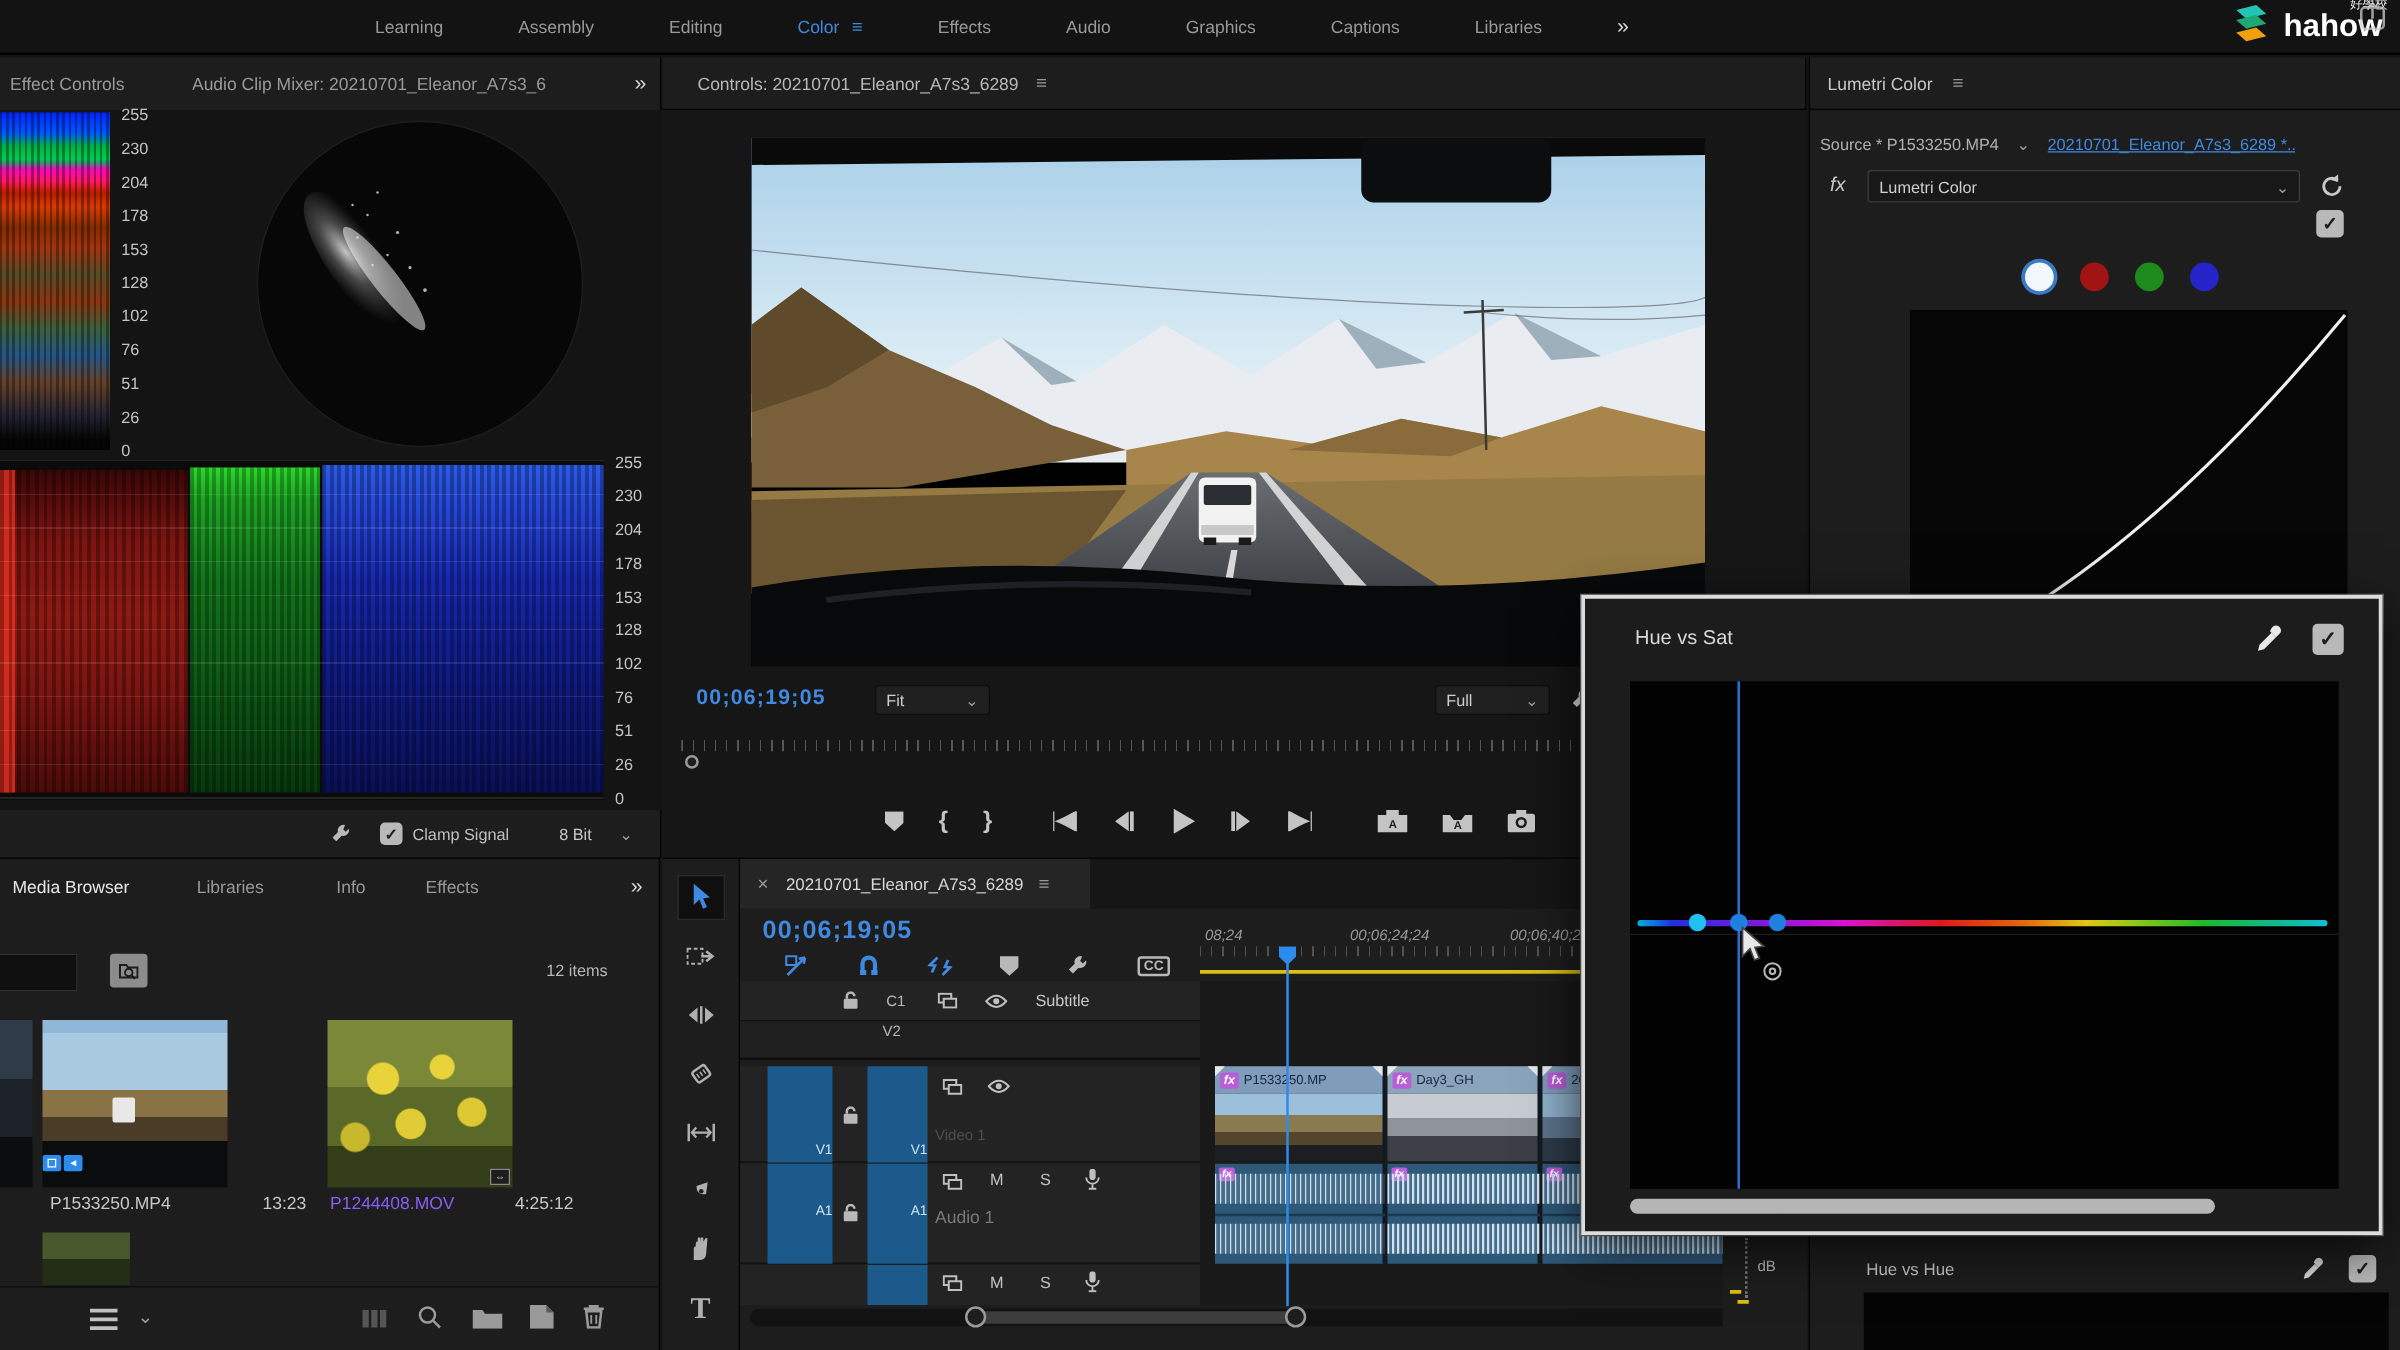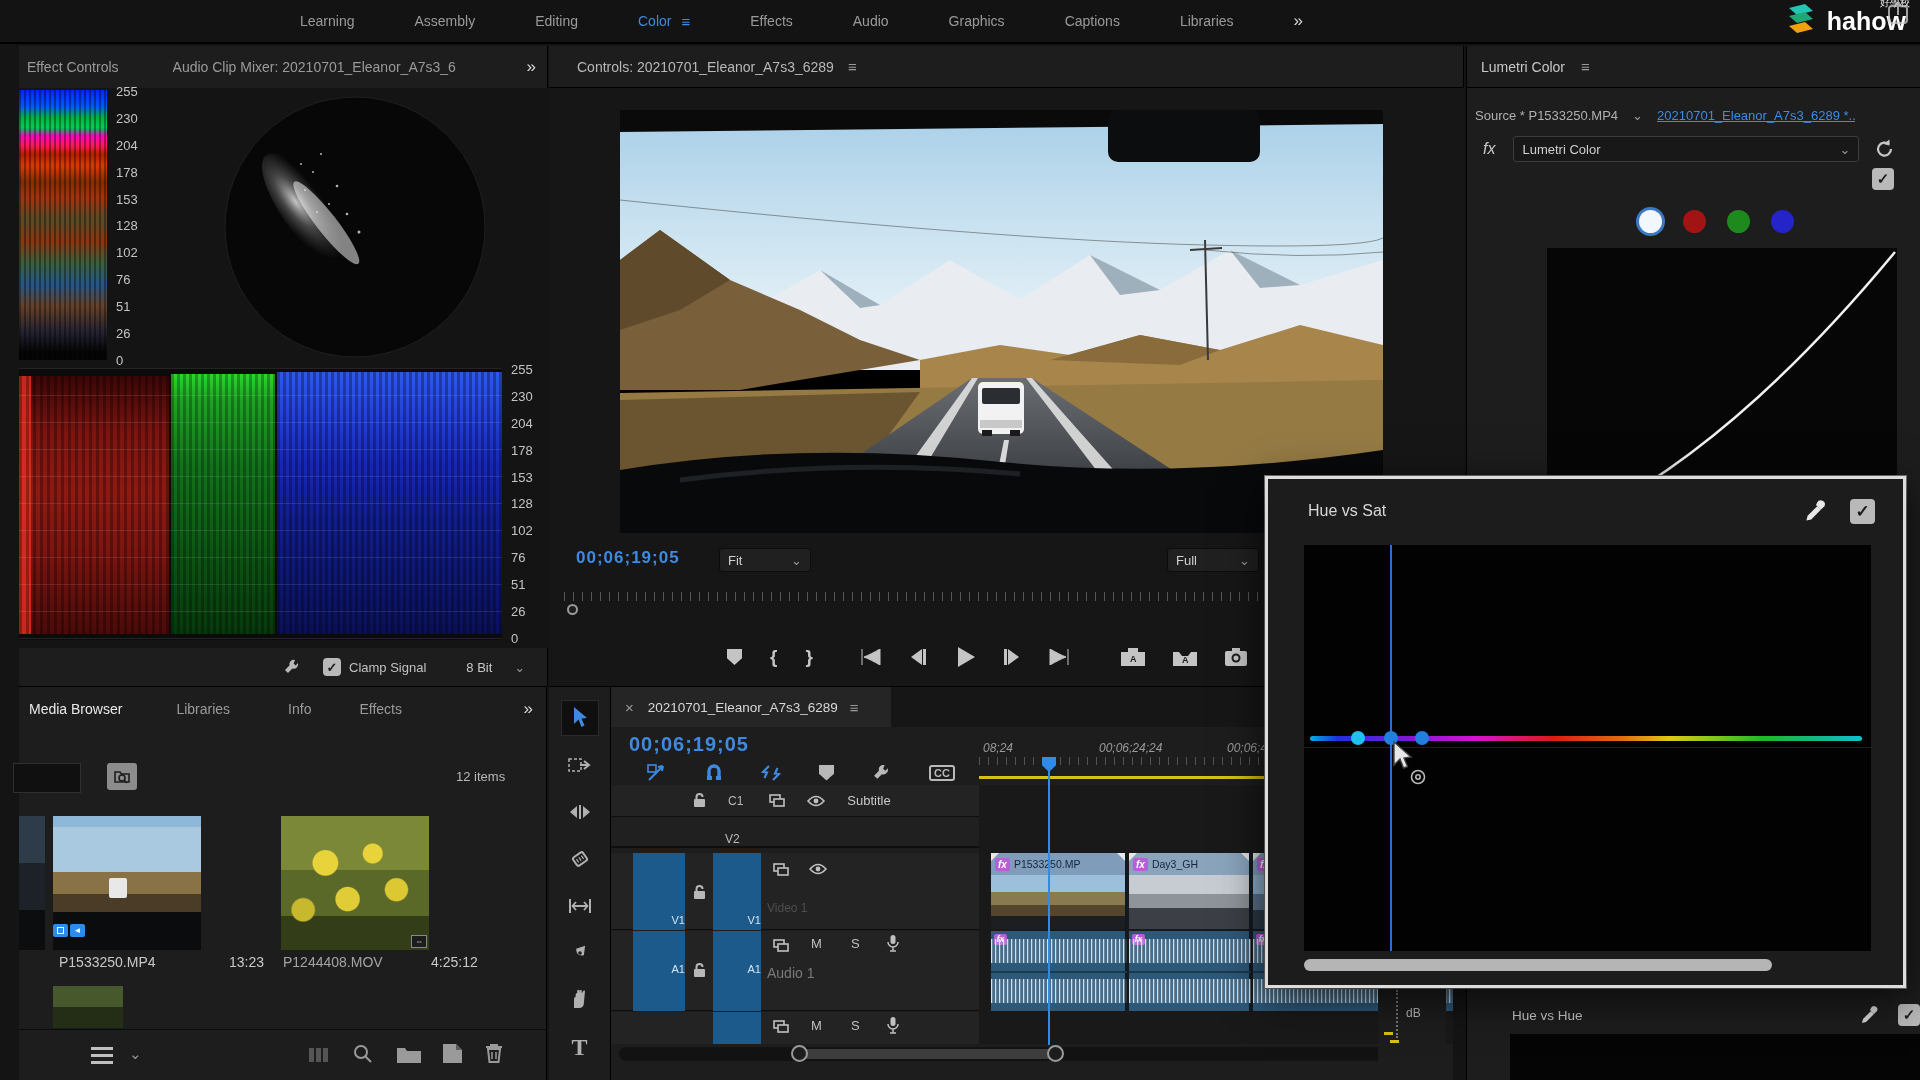--- a/index.html
+++ b/index.html
@@ -1,20 +1,20 @@
 <!DOCTYPE html>
 <html><head>
 <meta charset="utf-8">
 <style>
   * { margin:0; padding:0; box-sizing:border-box; }
   html,body { background:#000; }
   body { font-family:"Liberation Sans", sans-serif; }
   #stage { position:relative; width:1920px; height:1080px; background:#141414; overflow:hidden; color:#c8c8c8; }
   .abs { position:absolute; }
-  .panel { background:#1d1d1d;margin-left:19px; }
+  .panel { background:#1d1d1d; }
   .well { background:#131313; }
   .tabtxt { font-size:14px; color:#9a9a9a; white-space:nowrap; }
   .tabtxt.active { color:#e8e8e8; }
   .chev { font-size:13px; color:#9a9a9a; line-height:1; }
   .menuglyph { font-size:15px; color:#9a9a9a; }
   .checkbox { width:22px; height:22px; background:#b9b9b9; border-radius:4px; display:flex; align-items:center; justify-content:center; color:#1d1d1d; font-weight:bold; font-size:15px; }
   .tc { color:#3f8ae0; letter-spacing:1px; }
   .dropdown { background:#202020; border:1px solid #0c0c0c; border-radius:3px; display:flex; align-items:center; justify-content:space-between; padding:0 8px; font-size:13px; color:#cfcfcf; }
   .icon { display:inline-block; }
   svg { display:block; }
@@ -338,21 +338,21 @@
       radial-gradient(circle at 30% 35%, #e8d43a 0 9%, transparent 10%),
       radial-gradient(circle at 62% 28%, #e8d43a 0 7%, transparent 8%),
       radial-gradient(circle at 78% 55%, #dcc832 0 8%, transparent 9%),
       radial-gradient(circle at 45% 62%, #e0cc36 0 10%, transparent 11%),
       radial-gradient(circle at 15% 70%, #c8b82e 0 7%, transparent 8%),
       linear-gradient(180deg,#7a8838 0 40%,#5a6828 40% 75%,#333e18 75%);">
       <span style="position:absolute;right:2px;bottom:2px;width:16px;height:13px;background:#1d1d1d;border:1px solid #888;color:#ddd;font-size:8px;display:flex;align-items:center;justify-content:center;">⇔</span>
     </div>
     <span class="abs" style="left:40px;top:267px;font-size:14px;color:#c8c8c8;">P1533250.MP4</span>
     <span class="abs" style="left:210px;top:267px;font-size:14px;color:#c8c8c8;">13:23</span>
-    <span class="abs" style="left:264px;top:267px;font-size:14px;color:#a3a3a3;">P1244408.MOV</span>
+    <span class="abs" style="left:264px;top:267px;font-size:14px;color:#8b5cf6;">P1244408.MOV</span>
     <span class="abs" style="left:412px;top:267px;font-size:14px;color:#c8c8c8;">4:25:12</span>
     <div class="abs" style="left:34px;top:299px;width:70px;height:42px;background:linear-gradient(180deg,#46582c 0 50%,#242e16 50%);"></div>
 
     <div class="abs" style="left:0;top:342px;width:528px;height:52px;border-top:1px solid #0a0a0a;">
       <span class="abs hamb" style="left:72px;top:24px;"></span>
       <span class="abs chev" style="left:110px;top:16px;font-size:15px;">⌄</span>
       <span class="abs" style="left:290px;top:18px;display:flex;gap:2px;opacity:.45;">
         <span style="width:5px;height:14px;background:#9a9a9a;"></span>
           <span style="width:5px;height:14px;background:#9a9a9a;"></span>
           <span style="width:5px;height:14px;background:#9a9a9a;"></span>
@@ -492,21 +492,21 @@
           </svg>
         </span>
       <span style="margin-left:22px;">
           <svg width="18" height="12" viewBox="0 0 18 12">
             <path d="M1 6 Q9 -3 17 6 Q9 15 1 6 Z" fill="none" stroke="#c0c0c0" stroke-width="1.6"></path>
             <circle cx="9" cy="6" r="2.4" fill="#c0c0c0"></circle>
           </svg>
         </span>
       <span style="margin-left:22px;font-size:13px;color:#c8c8c8;">Subtitle</span>
     </div>
-    <div class="abs" style="left:0;top:131px;width:368px;height:30px;background:#202020;border-bottom:2px solid #0e0e0e;display:flex;align-items:flex-end;">
+    <div class="abs" style="left:0;top:131px;width:368px;height:30px;background:#202020;border-bottom:2px solid #0e0e0e;display:flex;align-items:flex-start;">
       <span style="margin-left:114px;font-size:12px;color:#b8b8b8;">V2</span>
     </div>
 
     <div class="abs" style="left:0;top:166px;width:368px;height:77px;background:#232323;border-bottom:1px solid #0e0e0e;">
       <div class="abs trackpatch" style="left:22px;top:0;width:52px;height:77px;">
           <span>V1</span>
         </div>
       <span class="abs" style="left:82px;top:32px;">
           <svg width="13" height="15" viewBox="0 0 13 15">
             <rect x="1" y="6" width="11" height="8" rx="1" fill="#b8b8b8"></rect>

